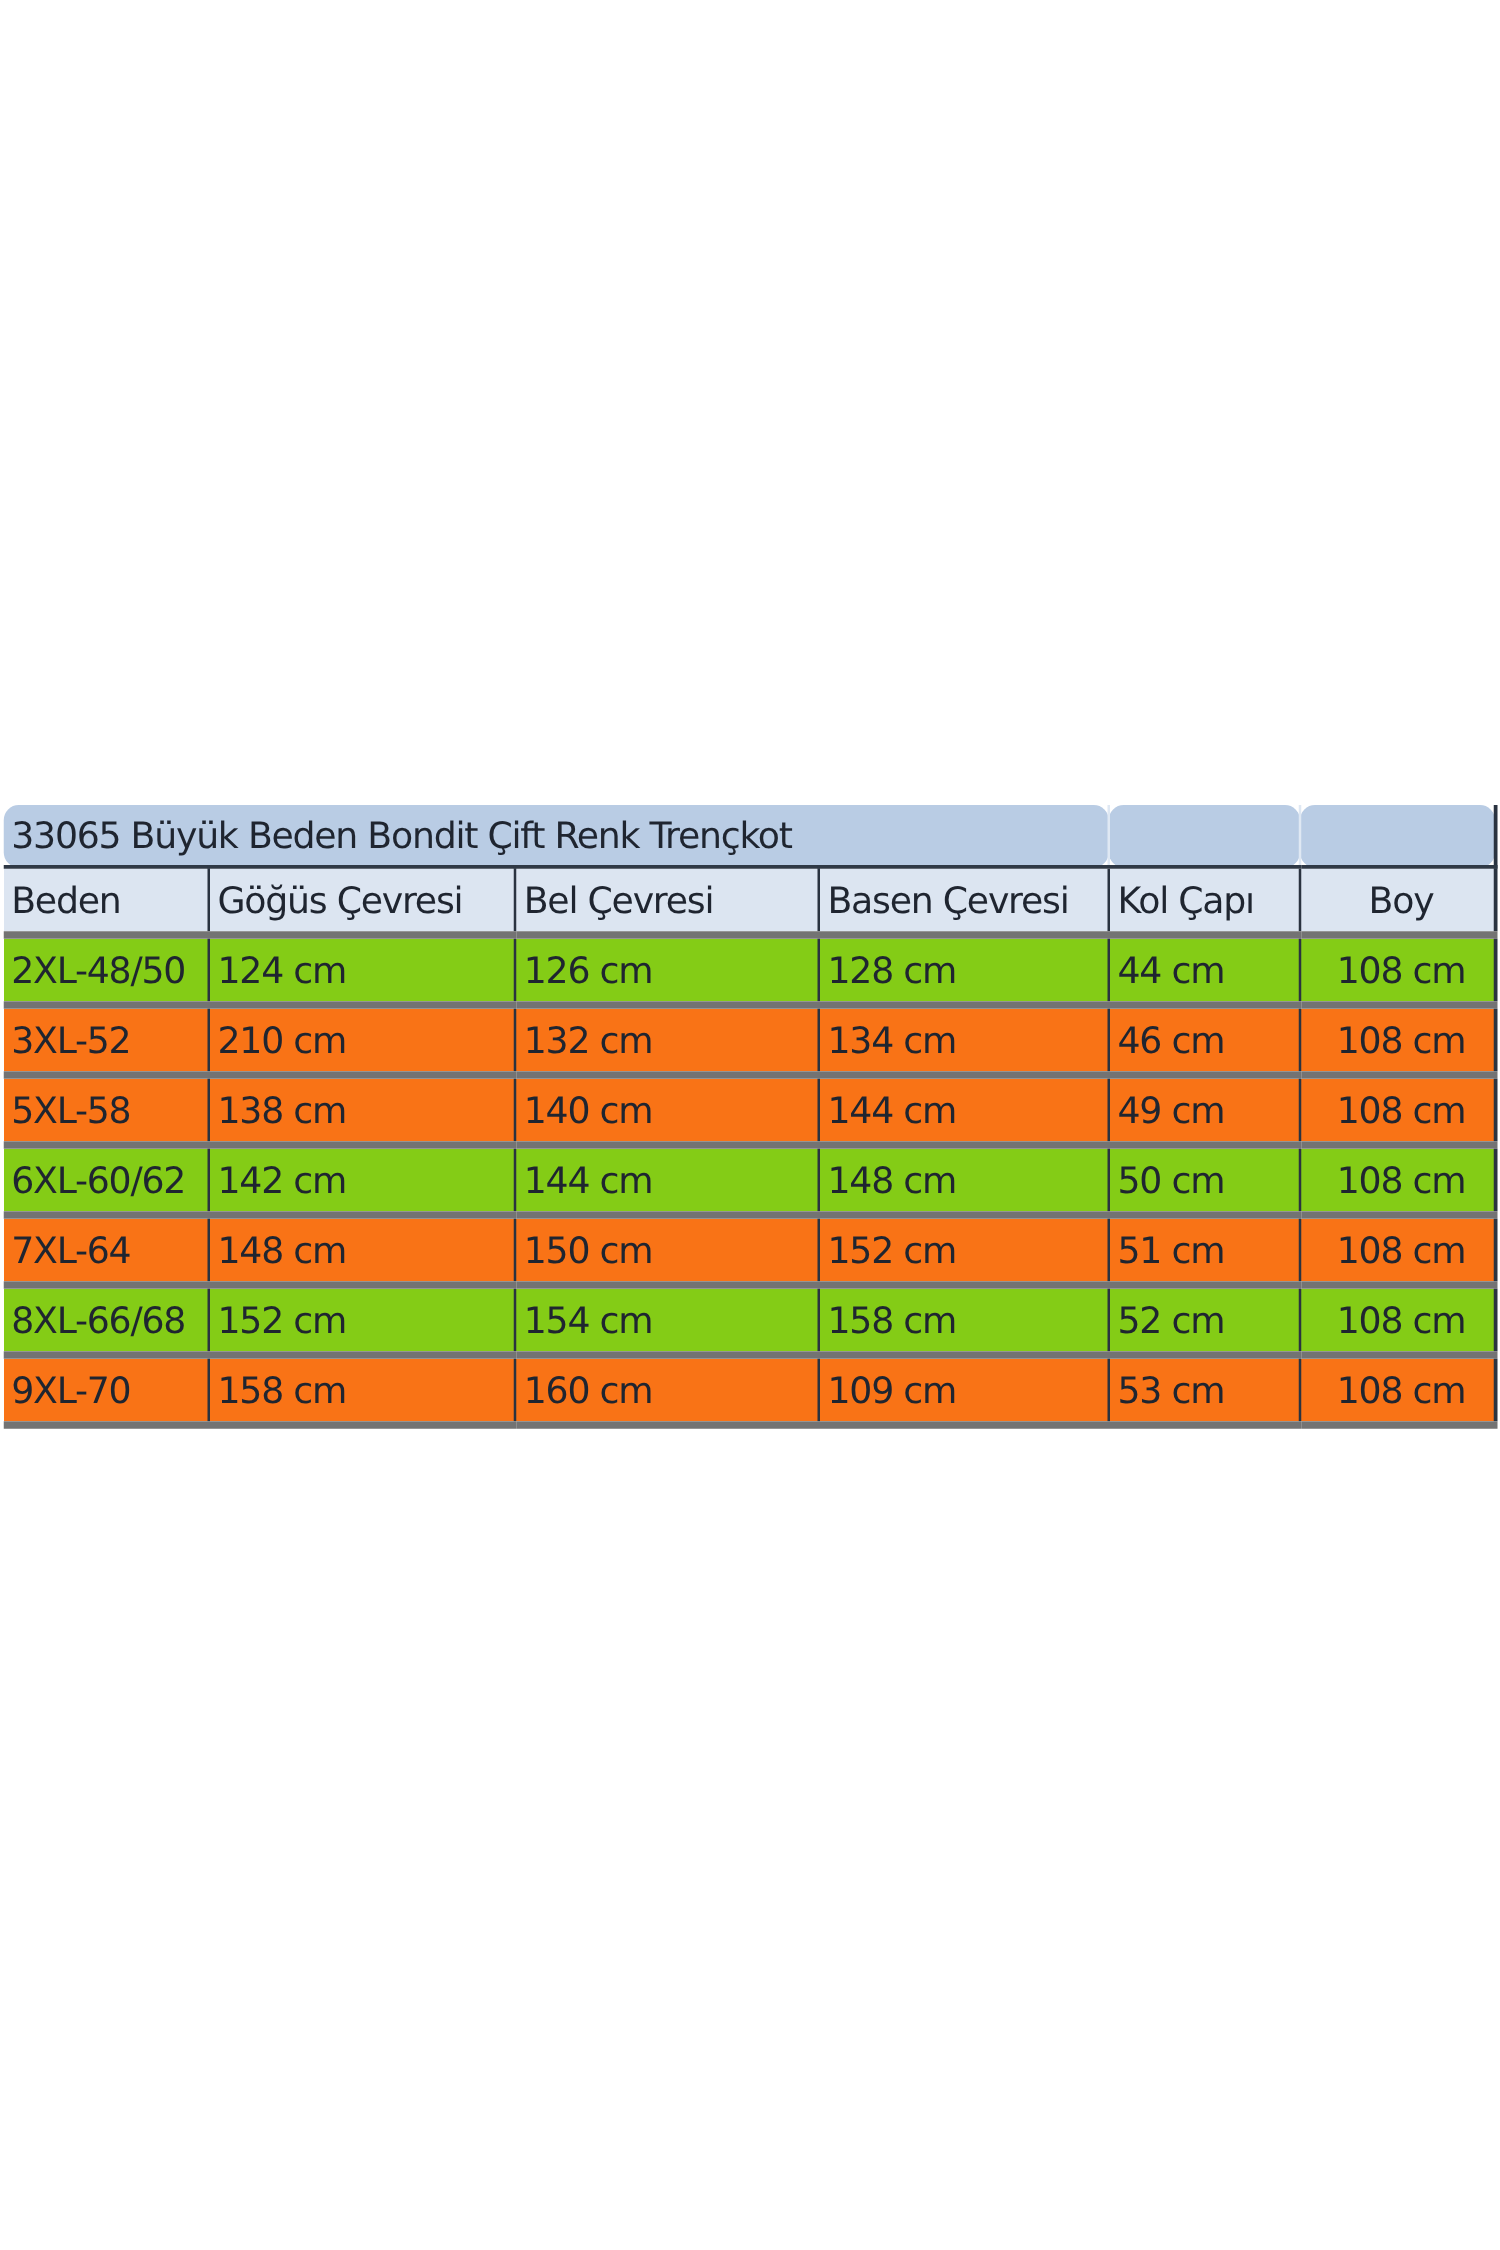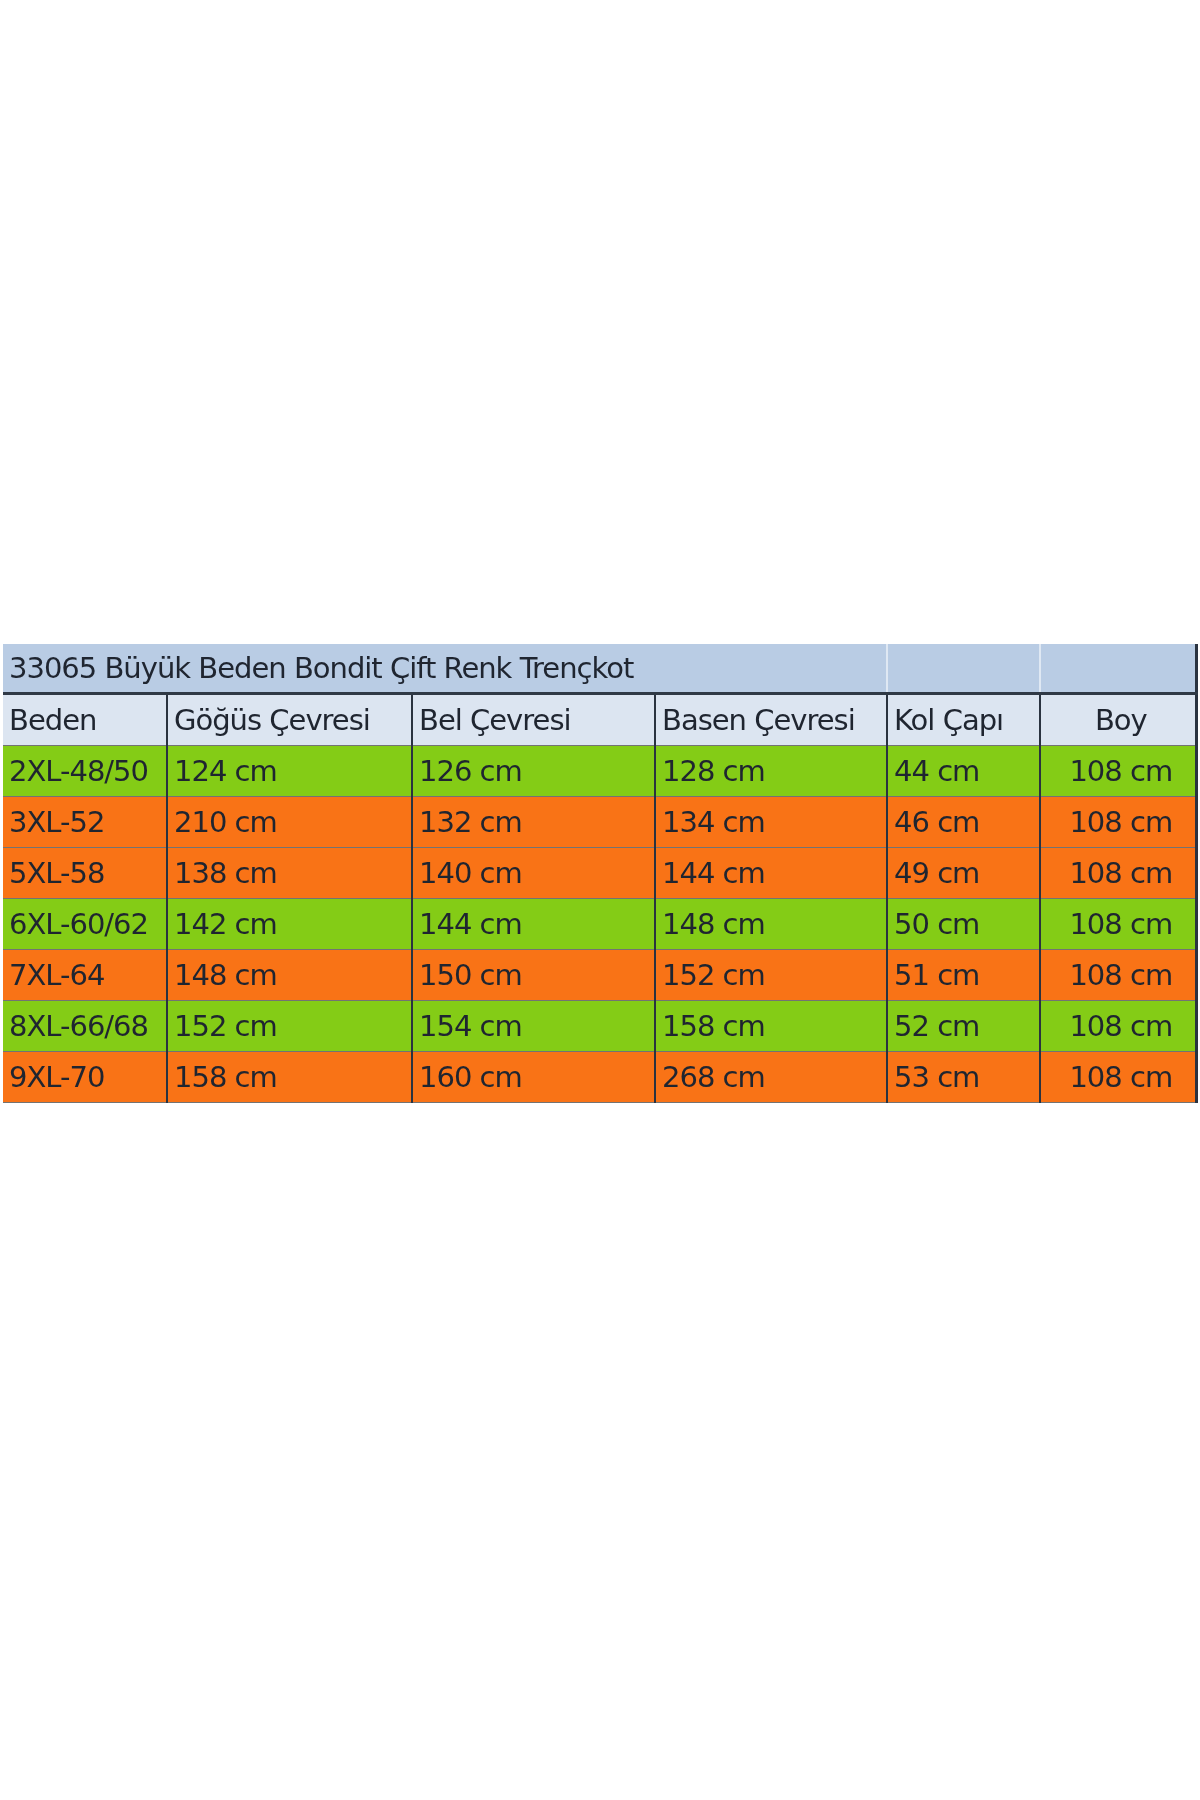--- a/index.html
+++ b/index.html
@@ -8,26 +8,27 @@
     font-family:"DejaVu Sans", "Liberation Sans", sans-serif;
   }
   .size-table {
     position:absolute; left:3px; top:644px; width:1193px;
     border-collapse:collapse; table-layout:fixed;
     color:#1f2530;
   }
   .size-table td {
     height:50px; padding:0 0 0 6px; font-size:29px; letter-spacing:-1px;
     white-space:nowrap; overflow:hidden; vertical-align:middle;
-    border-left:2px solid #2a3340; border-bottom:1px solid #737373;
+    border-left:2px solid #2a3340; border-bottom:6px solid #737373;
   }
   .size-table td:first-child { border-left:none; }
   .size-table tr.title td {
     background:#b9cce4; border-left:2px solid #dfe8f3; border-bottom:3px solid #2f3946;
     height:48px;
+    border-radius:12px;
   }
   .size-table tr.title td:first-child { border-left:none; }
   .size-table tr.title td:last-child { border-right:3px solid #2a3340; }
   .size-table tr.header td { background:#dce5f1; }
   .size-table tr.odd td { background:#84cc16; }
   .size-table tr.even td { background:#f97316; }
   .size-table tr td:last-child { border-right:3px solid #2a3340;text-align:center; }
   .col-beden { width:164px; }
   .col-gogus { width:245px; }
   .col-bel { width:243px; }
@@ -106,18 +107,18 @@
       <td>152 cm</td>
       <td>154 cm</td>
       <td>158 cm</td>
       <td>52 cm</td>
       <td>108 cm</td>
     </tr>
     <tr class="even">
       <td>9XL-70</td>
       <td>158 cm</td>
       <td>160 cm</td>
-      <td>268 cm</td>
+      <td>109 cm</td>
       <td>53 cm</td>
       <td>108 cm</td>
     </tr>
   </tbody>
 </table>
 
 </body></html>

